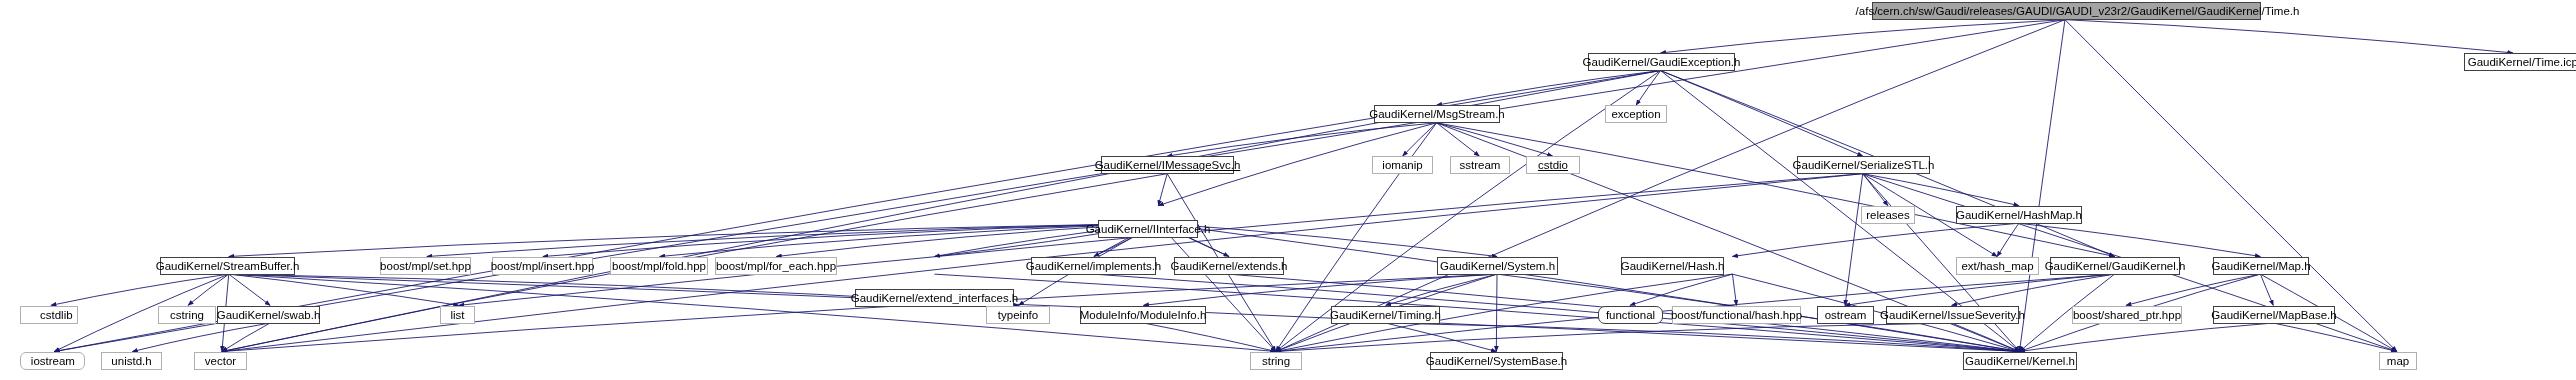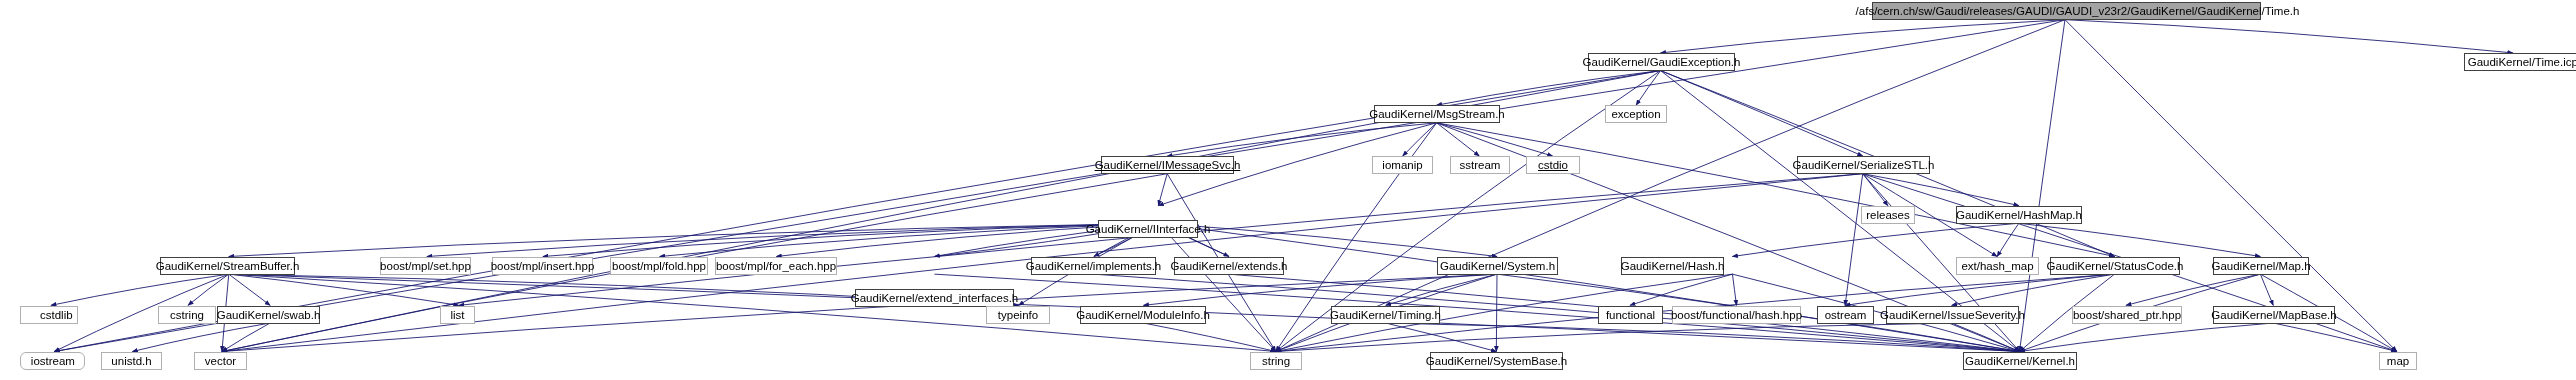--- a/index.html
+++ b/index.html
@@ -182,47 +182,47 @@
     <div class="node heavy" style="left: 1437px; top: 257px; width: 121px;">
       <span class="lbl">GaudiKernel/System.h</span>
     </div>
     <div class="node heavy" style="left: 1621px; top: 257px; width: 103px;">
       <span class="lbl">GaudiKernel/Hash.h</span>
     </div>
     <div class="node light" style="left: 1956px; top: 257px; width: 83px;">
       <span class="lbl">ext/hash_map</span>
     </div>
     <div class="node heavy" style="left: 2050px; top: 257px; width: 130px;">
-      <span class="lbl">GaudiKernel/StatusCode.h</span>
+      <span class="lbl">GaudiKernel/GaudiKernel.h</span>
     </div>
     <div class="node heavy" style="left: 2213px; top: 257px; width: 96px;">
       <span class="lbl">GaudiKernel/Map.h</span>
     </div>
     <div class="node light" style="left: 20.4px; top: 306px; width: 58px; justify-content: flex-end;">
       <span class="lbl">cstdlib</span>
     </div>
     <div class="node light" style="left: 158px; top: 306px; width: 58px;">
       <span class="lbl">cstring</span>
     </div>
     <div class="node heavy" style="left: 217px; top: 306px; width: 103px;">
       <span class="lbl">GaudiKernel/swab.h</span>
     </div>
     <div class="node light" style="left: 440px; top: 306px; width: 35px;">
       <span class="lbl">list</span>
     </div>
     <div class="node light" style="left: 986px; top: 306px; width: 64px;">
       <span class="lbl">typeinfo</span>
     </div>
     <div class="node heavy" style="left: 1080px; top: 306px; width: 126px;">
-      <span class="lbl">GaudiKernel/ModuleInfo.h</span>
+      <span class="lbl">ModuleInfo/ModuleInfo.h</span>
     </div>
     <div class="node heavy" style="left: 1331px; top: 306px; width: 109px;">
       <span class="lbl">GaudiKernel/Timing.h</span>
     </div>
-    <div class="node heavy" style="left: 1598px; top: 306px; width: 65px;">
+    <div class="node heavy" style="left: 1598px; top: 306px; width: 65px; border-radius: 7px;">
       <span class="lbl">functional</span>
     </div>
     <div class="node light" style="left: 1672px; top: 306px; width: 129px;">
       <span class="lbl">boost/functional/hash.hpp</span>
     </div>
     <div class="node heavy" style="left: 1817px; top: 306px; width: 57px;">
       <span class="lbl">ostream</span>
     </div>
     <div class="node heavy" style="left: 1886px; top: 306px; width: 133px;">
       <span class="lbl">GaudiKernel/IssueSeverity.h</span>

